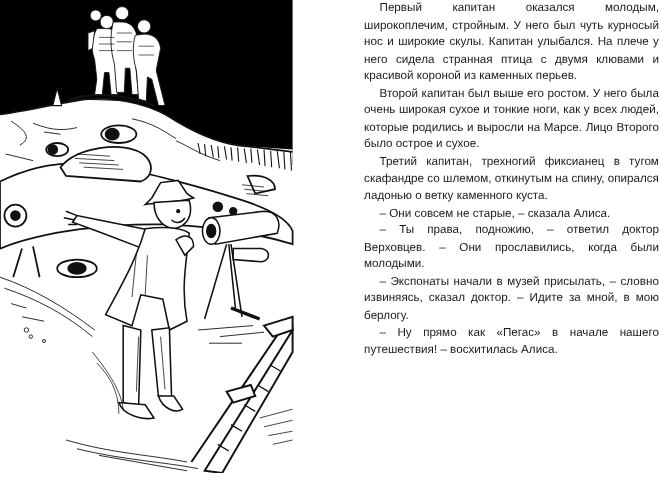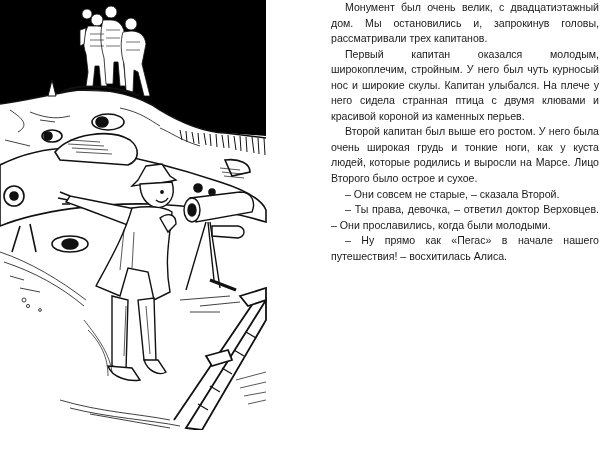--- a/index.html
+++ b/index.html
@@ -146,23 +146,24 @@
         <path d="M240,296 L266,288 L266,300 L248,306 Z"></path>
         <path d="M206,356 L228,350 L232,360 L212,366 Z"></path>
       </g>
       <g stroke="#111" stroke-width="0.7">
         <path d="M236,380 L266,372 M240,388 L266,382 M244,396 L266,392 M248,404 L266,400"></path>
       </g>
     </svg>
   </div>
 
   <div class="text-column">
-    <p>Монумент был очень велик, с двадцатиэтажный дом. Мы остановились и, запрокинув головы, рассматривали трех капитанов.</p>
     <p>Первый капитан оказался молодым, широкоплечим, стройным. У него был чуть курносый нос и широкие ску­лы. Капитан улыбался. На плече у него сидела странная птица с двумя клювами и красивой короной из каменных перьев.</p>
-    <p>Второй капитан был выше его ростом. У него была очень широкая грудь и тонкие ноги, как у куста людей, которые родились и выросли на Марсе. Лицо Второго было острое и сухое.</p>
-    <p>– Они совсем не старые, – сказала Второй.</p>
-    <p>– Ты права, девочка, – ответил доктор Верховцев. – Они прославились, когда были молодыми.</p>
+    <p>Второй капитан был выше его ростом. У него была очень широкая сухое и тонкие ноги, как у всех людей, которые родились и выросли на Марсе. Лицо Второго было острое и сухое.</p>
+    <p>Третий капитан, трехногий фиксианец в тугом скафандре со шлемом, откинутым на спину, опирался ладонью о ветку каменного куста.</p>
+    <p>– Они совсем не старые, – сказала Алиса.</p>
+    <p>– Ты права, подножию, – ответил доктор Верховцев. – Они прославились, когда были молодыми.</p>
+    <p>– Экспонаты начали в музей присылать, – словно извиня­ясь, сказал доктор. – Идите за мной, в мою берлогу.</p>
     <p>– Ну прямо как «Пегас» в начале нашего путешествия! – восхитилась Алиса.</p>
 
   </div>
 
   <div class="page-number">45</div>
 </div>
 
 </body></html>

